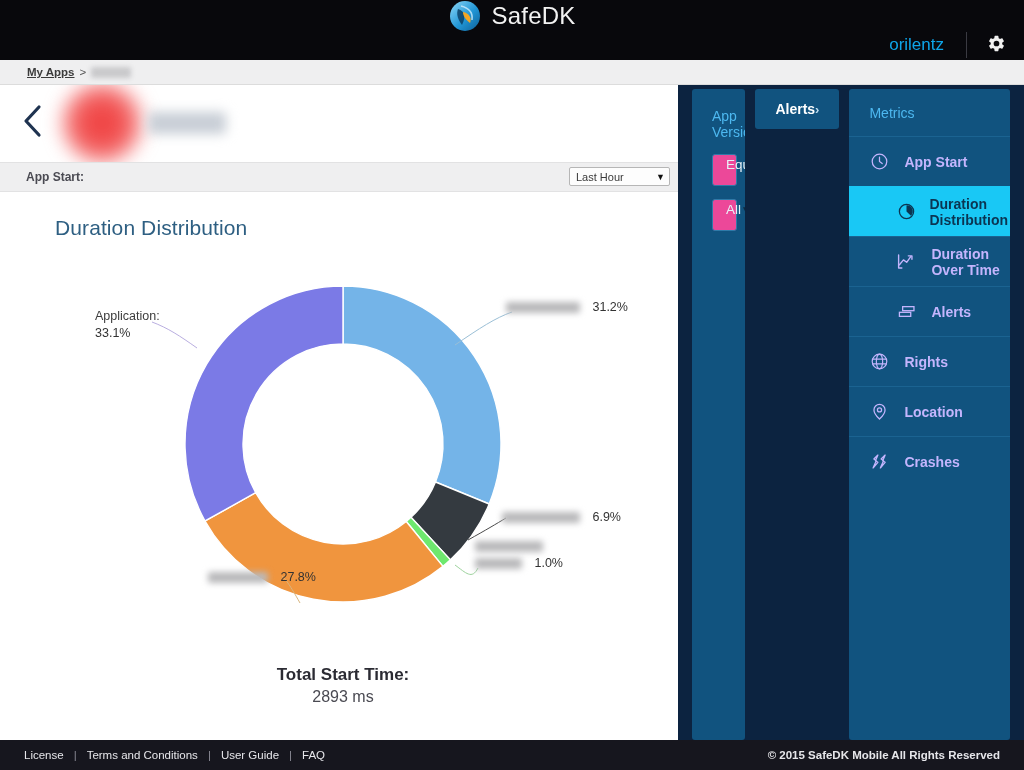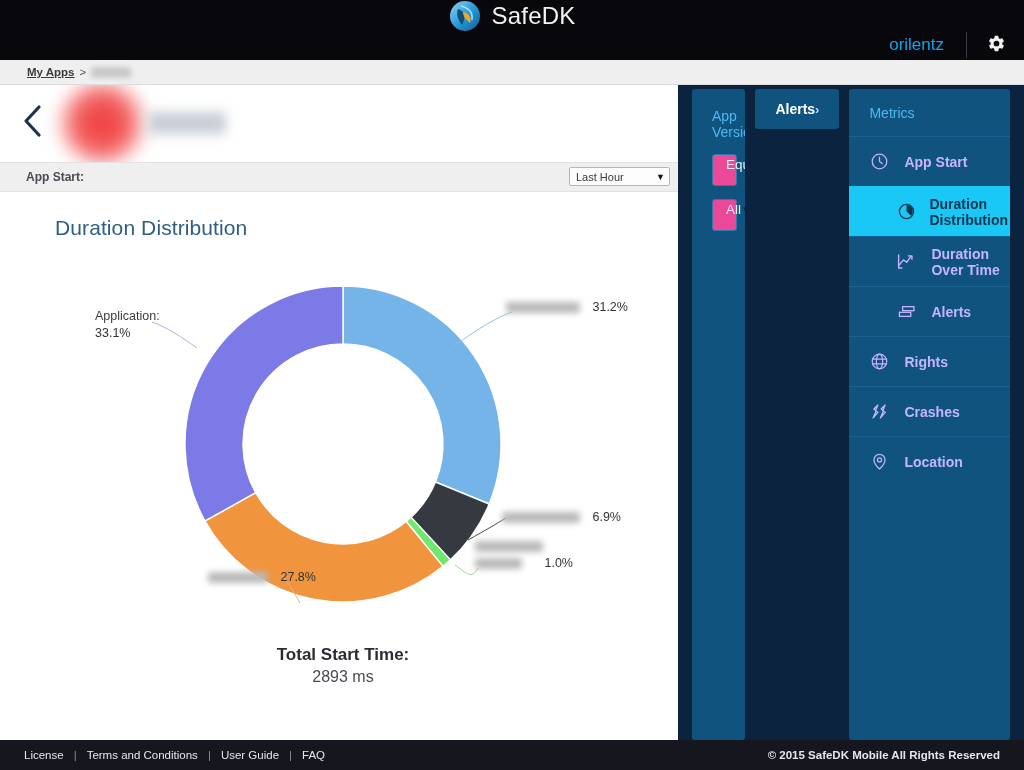--- a/index.html
+++ b/index.html
@@ -80,21 +80,21 @@
   
   .chart-panel{ flex:1; position:relative; }
   .chart-title{
     font-size:21px; color:#2e5f82; font-weight:400;
     padding:24px 0 0 55px; letter-spacing:.1px;
   }
   .chart-area{ position:relative; width:678px; height:500px; }
   .chart-svg{ position:absolute; left:0; top:0; }
 
   .donut-center{
-    position:absolute; left:243px; top:404px; width:200px;
+    position:absolute; left:243px; top:424px; width:200px;
     text-align:center; pointer-events:none;
   }
   .donut-center .c1{ font-size:17px; color:#2b2b33; font-weight:600; line-height:22px; }
   .donut-center .c2{ font-size:16px; color:#4a4a52; line-height:22px; }
 
   .pielabel{ position:absolute; font-size:12.5px; color:#3c3c3c; white-space:nowrap; }
   .pielabel .pct{ font-weight:400; color:#333; }
   .lbl-redact{
     display:inline-block; height:11px; border-radius:2px;
     background:#b9b9bb; filter:blur(3.1px); vertical-align:middle;
@@ -252,21 +252,21 @@
         </div>
 
         <div class="pielabel" style="left:502px; top:270px;">
           <span class="lbl-redact w2"></span>
           <span class="pct" style="margin-left:9px;">6.9%</span>
         </div>
 
         <div class="pielabel" style="left:475px; top:298px; line-height:17px;">
           <div><span class="lbl-redact w4"></span></div>
           <div><span class="lbl-redact w5"></span>
-            <span class="pct" style="margin-left:19px;">1.0%</span>
+            <span class="pct" style="margin-left:9px;">1.0%</span>
           </div>
         </div>
 
         <div class="pielabel" style="left:208px; top:330px;">
           <span class="lbl-redact w3"></span>
           <span class="pct" style="margin-left:9px;">27.8%</span>
         </div>
       </div>
     </div>
   </div>
@@ -335,35 +335,35 @@
               <svg width="19" height="19" viewBox="0 0 24 24" fill="none" stroke="currentColor" stroke-width="1.5">
                 <circle cx="12" cy="12" r="9.2"></circle>
                 <ellipse cx="12" cy="12" rx="4" ry="9.2"></ellipse>
                 <path d="M2.9 9h18.2M2.9 15h18.2"></path>
               </svg>
             </span>
             <span>Rights</span>
           </div>
           <div class="mrow">
             <span class="ic">
+              <svg width="19" height="19" viewBox="0 0 24 24" fill="none" stroke="currentColor" stroke-width="1.6">
+                <path d="M12 21.5s7-6.6 7-11.5a7 7 0 10-14 0c0 4.9 7 11.5 7 11.5z"></path>
+                <circle cx="12" cy="10" r="2.6"></circle>
+              </svg>
+            </span>
+            <span>Location</span>
+          </div>
+          <div class="mrow">
+            <span class="ic">
               <svg width="21" height="19" viewBox="0 0 26 22" fill="none" stroke="currentColor" stroke-width="1.6" stroke-linejoin="round">
                 <path d="M11 3 L6 8 L9 10 L5 19 L11 12 L8 10 Z"></path>
                 <path d="M20 3 L15 8 L18 10 L14 19 L20 12 L17 10 Z"></path>
               </svg>
             </span>
             <span>Crashes</span>
-          </div>
-          <div class="mrow">
-            <span class="ic">
-              <svg width="19" height="19" viewBox="0 0 24 24" fill="none" stroke="currentColor" stroke-width="1.6">
-                <path d="M12 21.5s7-6.6 7-11.5a7 7 0 10-14 0c0 4.9 7 11.5 7 11.5z"></path>
-                <circle cx="12" cy="10" r="2.6"></circle>
-              </svg>
-            </span>
-            <span>Location</span>
           </div>
         </div>
     </div>
   </div>
 </div>
 
 <div class="footer">
   <span id="footer-links"><a href="#">License</a><span class="fsep">|</span><a href="#">Terms and Conditions</a><span class="fsep">|</span><a href="#">User Guide</a><span class="fsep">|</span><a href="#">FAQ</a></span>
   <span class="copyright">© 2015 SafeDK Mobile All Rights Reserved</span>
 </div>

